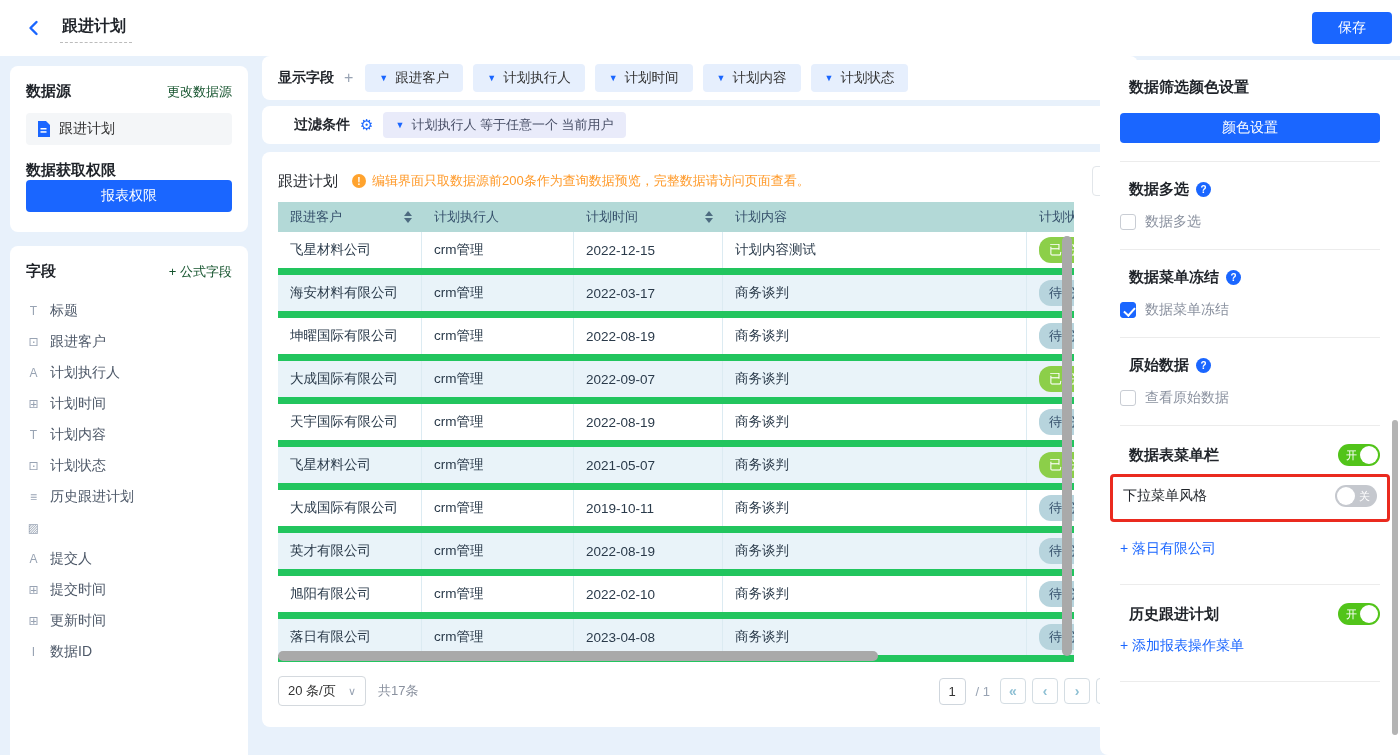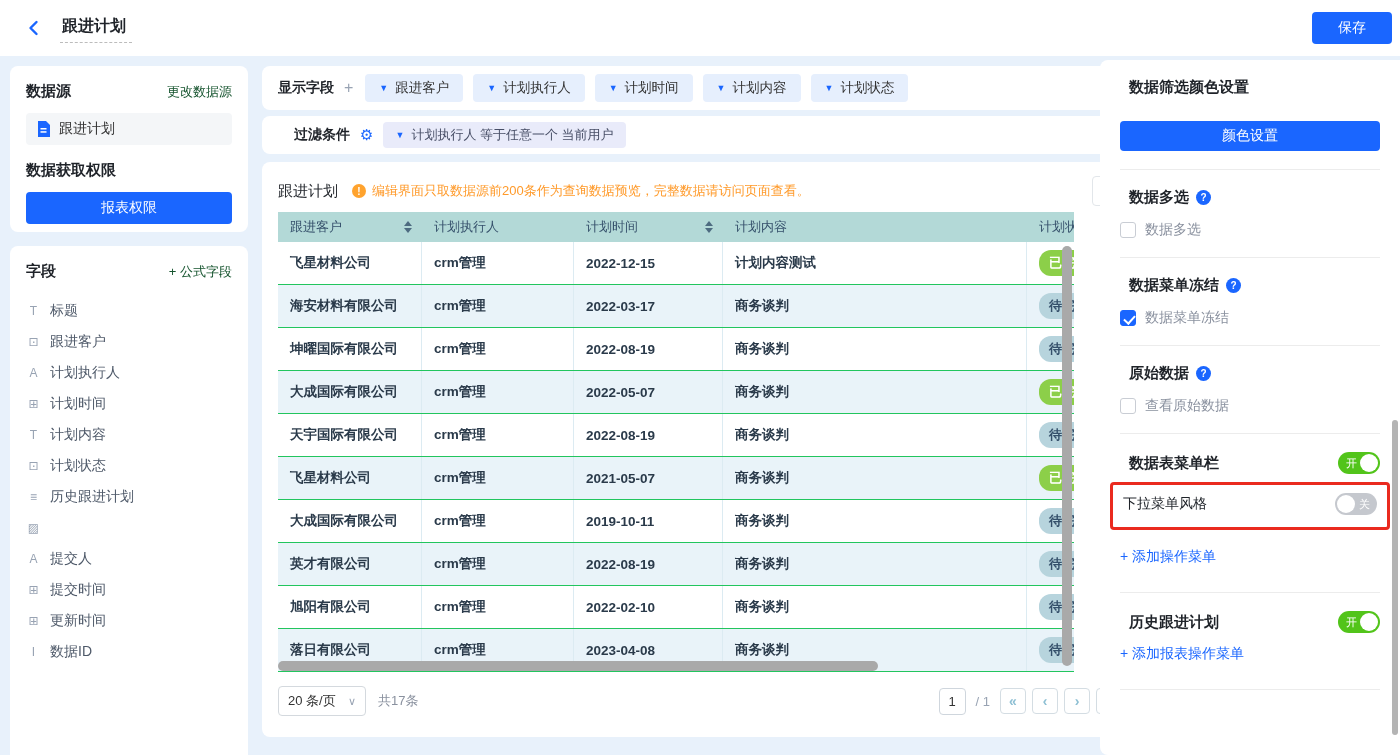--- a/index.html
+++ b/index.html
@@ -21,30 +21,30 @@
 
   
   .left-col { position:absolute; left:10px; top:66px; width:238px; }
   .ds-card { padding:16px; height:166px; }
   .ds-head { display:flex; align-items:center; justify-content:space-between;text-align:right; }
   .sec-title { font-size:15px; font-weight:700; color:#1f2329; }
   .blue-link { color:#14532d; font-size:13px; cursor:pointer; text-decoration:none; }
   .ds-item { margin-top:12px; height:32px; background:#f4f6f8; border-radius:4px; display:flex;
              align-items:center; gap:8px; padding:0 10px; font-size:14px; color:#333; }
   .perm-title { margin-top:16px; font-size:15px; font-weight:700; }
-  .perm-btn { margin-top:12px; width:100%; height:32px; background:#1a66ff; color:#fff; border:none;
+  .perm-btn { width:100%; height:32px; background:#1a66ff; color:#fff; border:none;
               border-radius:4px; font-size:14px; cursor:pointer; }
   .fields-card { margin-top:14px; padding:16px; height:593px; }
   .fields-head { display:flex; align-items:center; justify-content:space-between; }
   .fields-list { margin-top:14px; }
   .field-item { display:flex; align-items:center; gap:9px; height:31px; color:#4e5969; font-size:14px; cursor:pointer; }
   .f-icon { width:15px; color:#98a3b3; font-size:12px; text-align:center; flex:none; }
 
   
-  .center-col { position:absolute; left:262px; top:66px; width:876px; }
+  .center-col { position:absolute; left:262px; top:56px; width:876px; }
   .chips-card { height:44px; padding:0 16px; display:flex; align-items:center; gap:10px; }
   .chips-label { font-weight:700; font-size:14px; }
   .add-field { color:#98a3b3; font-size:16px; cursor:pointer; margin-right:2px; }
   .chip { background:#e6effd; border-radius:4px; height:28px; display:inline-flex; align-items:center;
           gap:7px; padding:0 14px; font-size:13.5px; color:#333; cursor:pointer; }
   .chip .chip-caret { color:#1a66ff; font-size:9px; }
   .filter-card { margin-top:6px; height:38px; padding:0 32px; display:flex; align-items:center; gap:10px; }
   .filter-label { font-weight:700; font-size:14px; }
   .gear { color:#1a66ff; font-size:15px; cursor:pointer; }
   .filter-chip { background:#e9ebfa; border-radius:4px; height:26px; display:inline-flex; align-items:center;
@@ -58,21 +58,21 @@
   .warn-ico { width:14px; height:14px; border-radius:50%; background:#ffa32e; color:#fff; font-size:10px;
               font-weight:700; display:flex; align-items:center; justify-content:center; flex:none; }
   .sort-tool { margin-left:auto; width:30px; height:30px; border:1px solid #e2e6ea; border-radius:4px;
                display:flex; align-items:center; justify-content:center; color:#98a3b0; font-size:12px; cursor:pointer; }
 
   .tbl-wrap { margin-top:6px; width:796px; overflow:hidden; position:relative; }
   .tbl { width:859px; }
   .t-header { display:flex; background:#b3d9d7; height:30px; }
   .th { display:flex; align-items:center; justify-content:space-between; padding:0 10px 0 12px;
         color:#35506b; font-size:13px; cursor:pointer; }
-  .t-row { display:flex; height:43px; border-bottom:1px solid #22c55e; background:#fff;font-weight:bold; }
+  .t-row { display:flex; height:43px; border-bottom:7px solid #22c55e; background:#fff; }
   .t-row:nth-child(even) { background:#e9f3f9; }
   .td { display:flex; align-items:center; padding:0 12px; font-size:13.5px; color:#2a3a4a;
         border-right:1px solid #dcebf2; overflow:hidden; white-space:nowrap; }
   .c1{width:144px;} .c2{width:152px;} .c3{width:149px;} .c4{width:304px;} .c5{width:110px; border-right:none;}
   .sort-caret { display:inline-flex; flex-direction:column; gap:2px; }
   .sort-caret::before { content:""; border:4px solid transparent; border-bottom:5px solid #4d6b80; border-top:0; }
   .sort-caret::after  { content:""; border:4px solid transparent; border-top:5px solid #4d6b80; border-bottom:0; }
   .badge { display:inline-block; padding:4px 10px; border-radius:12px; font-size:13px; white-space:nowrap; }
   .badge.done { background:#8ccf49; color:#fff; }
   .badge.pending { background:#b7d4dd; color:#35506b; }
@@ -93,21 +93,21 @@
   .nav-btn { width:26px; height:26px; border:1px solid #d4dde3; border-radius:4px; background:#fff;
              color:#8fc0d4; font-size:14px; font-weight:700; display:flex; align-items:center;
              justify-content:center; cursor:pointer; line-height:1; }
 
   
   .right-panel { position:absolute; left:1100px; top:60px; width:300px; height:695px; background:#fff;
                  border-radius:8px 0 0 8px; padding:18px 20px; }
   .rp-title { font-size:15px; font-weight:700; display:flex; align-items:center; gap:7px;margin-left:9px; }
   .help-ico { width:15px; height:15px; border-radius:50%; background:#1a66ff; color:#fff; font-size:10px;
               font-weight:700; display:flex; align-items:center; justify-content:center; cursor:pointer; }
-  .color-btn { margin-top:24px; width:100%; height:30px; background:#1a66ff; color:#fff; border:none;
+  .color-btn { margin-top:16px; width:100%; height:30px; background:#1a66ff; color:#fff; border:none;
                border-radius:4px; font-size:14px; cursor:pointer; }
   .divider { height:1px; background:#ececec; margin:18px 0; }
   .chk-row { margin-top:14px; display:flex; align-items:center; gap:9px; color:#8a919f; font-size:14px; }
   .chk { width:16px; height:16px; border:1px solid #c9cdd4; border-radius:3px; background:#fff; position:relative; cursor:pointer; flex:none; }
   .chk.checked { background:#1a66ff; border-color:#1a66ff; }
   .chk.checked::after { content:""; position:absolute; left:4.5px; top:1.5px; width:5px; height:9px;
                         border:solid #fff; border-width:0 2px 2px 0; transform:rotate(42deg); }
   .row-between { display:flex; align-items:center; justify-content:space-between; }
   .toggle { width:42px; height:22px; border-radius:11px; position:relative; cursor:pointer; flex:none; }
   .toggle .knob { position:absolute; top:2px; width:18px; height:18px; border-radius:50%; background:#fff; }
@@ -335,21 +335,21 @@
     <div class="td c3">2022-08-19</div>
     <div class="td c4">商务谈判</div>
     <div class="td c5">
                 <span class="badge pending">待完成</span>
               </div>
   </div>
 
   <div class="t-row">
     <div class="td c1">大成国际有限公司</div>
     <div class="td c2">crm管理</div>
-    <div class="td c3">2022-05-07</div>
+    <div class="td c3">2022-09-07</div>
     <div class="td c4">商务谈判</div>
     <div class="td c5">
                 <span class="badge done">已完成</span>
               </div>
   </div>
 
   <div class="t-row">
     <div class="td c1">天宇国际有限公司</div>
     <div class="td c2">crm管理</div>
     <div class="td c3">2022-08-19</div>
@@ -482,21 +482,21 @@
 
   <div class="annotated-group">
     <div class="dd-style-row">
       <span>下拉菜单风格</span>
       <span class="toggle off">
         <span class="knob"></span>
         <span class="t-label">关</span>
       </span>
     </div>
   </div>
-  <a class="add-link">+ 添加操作菜单</a>
+  <a class="add-link">+ 落日有限公司</a>
   <div class="divider" style="margin-top:26px;"></div>
 
   <div class="row-between">
     <span class="rp-title">历史跟进计划</span>
     <span class="toggle on">
       <span class="t-label">开</span>
       <span class="knob"></span>
     </span>
   </div>
   <a class="add-link">+ 添加报表操作菜单</a>

